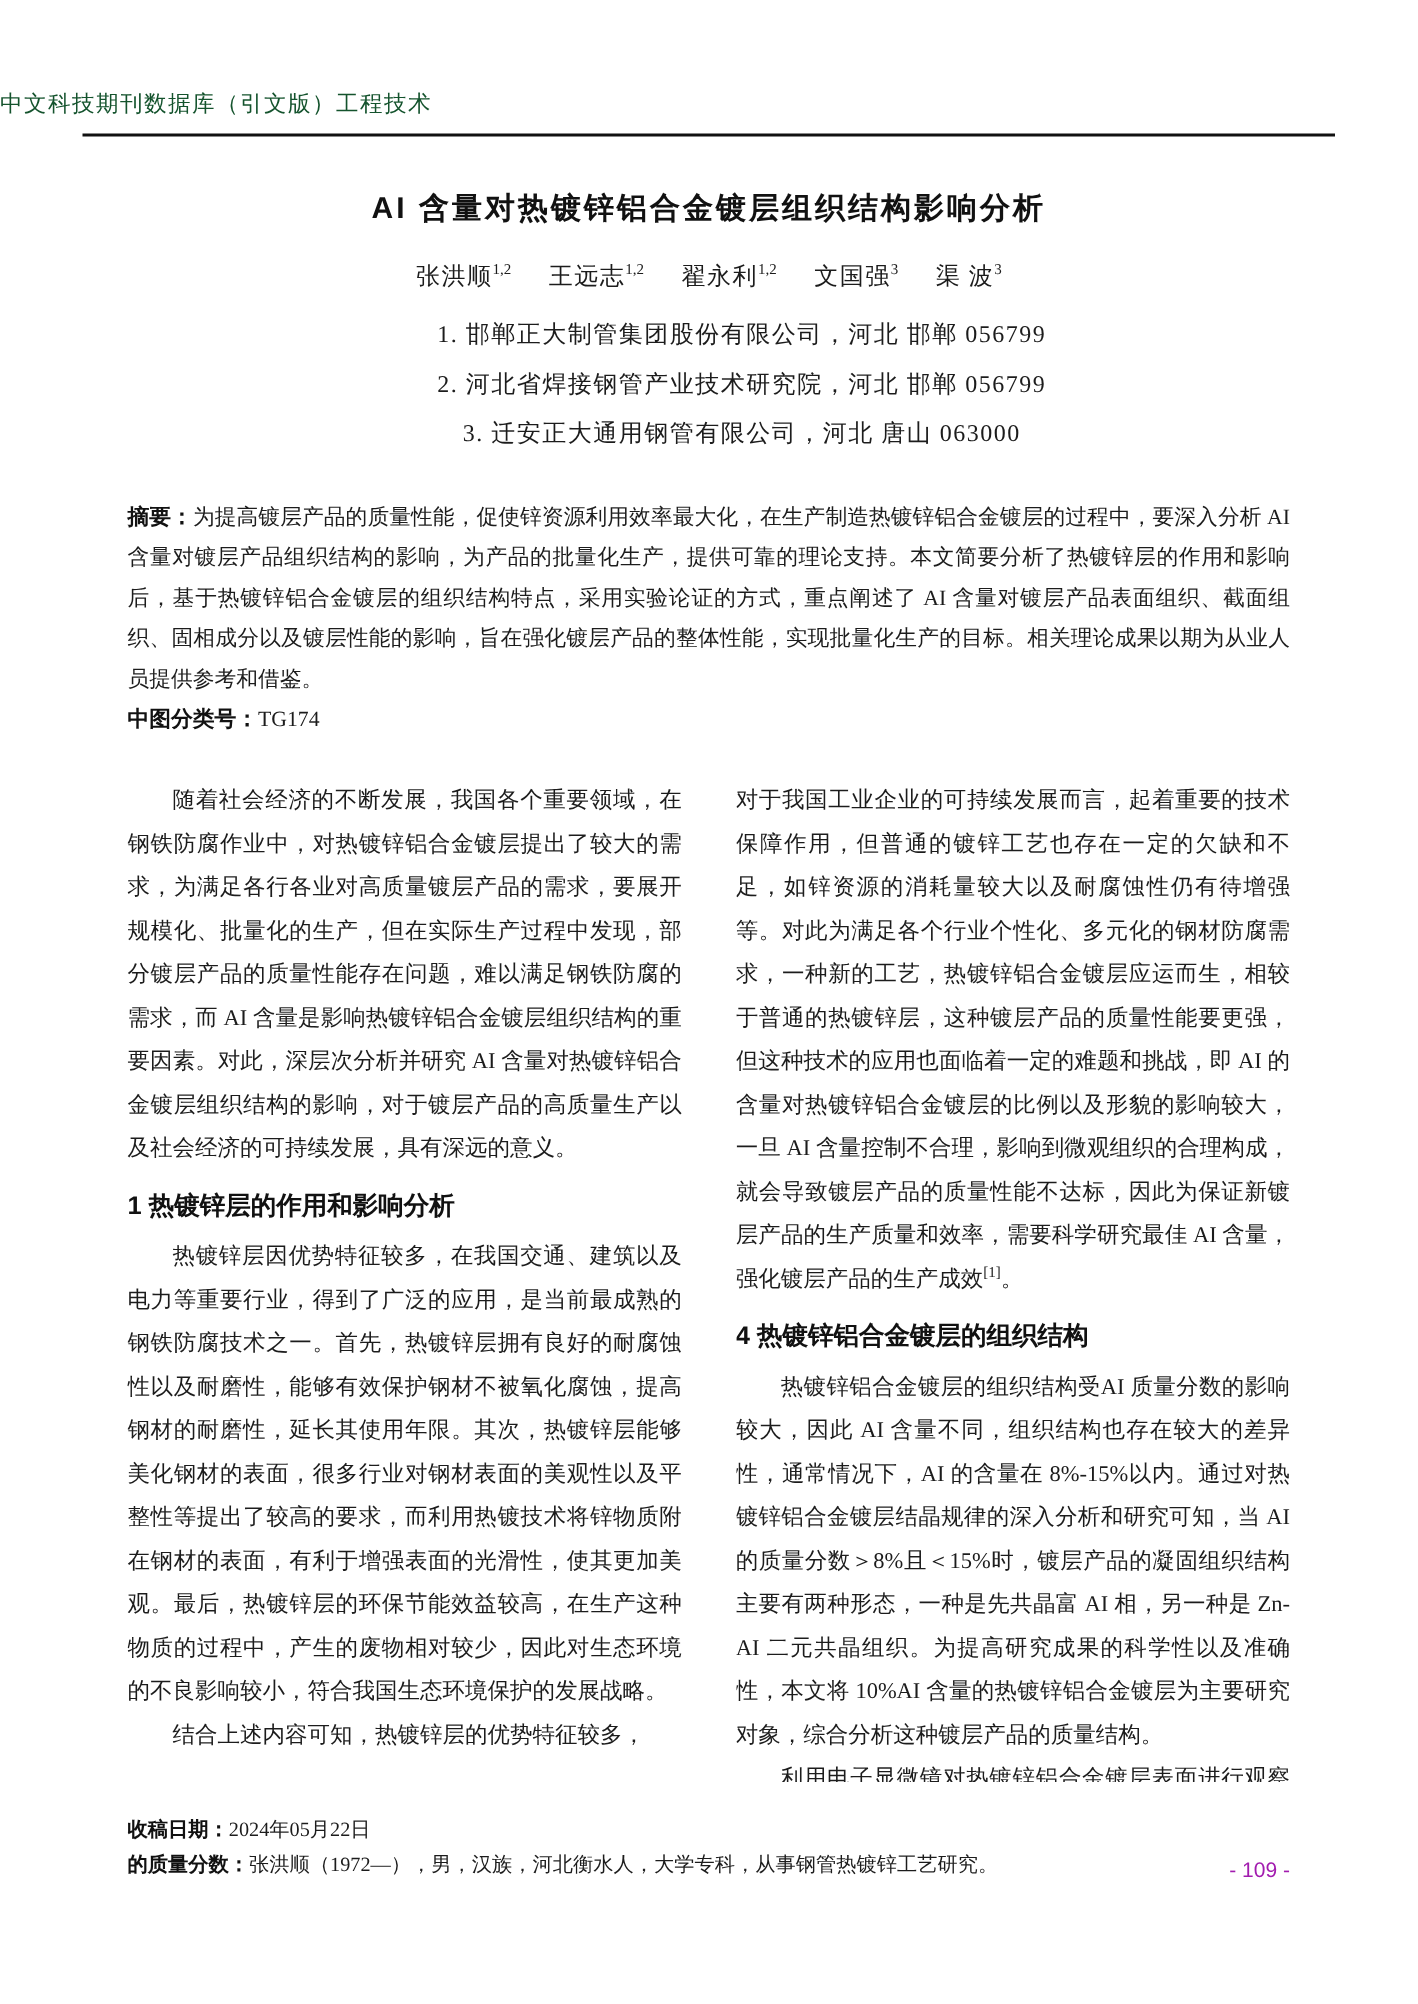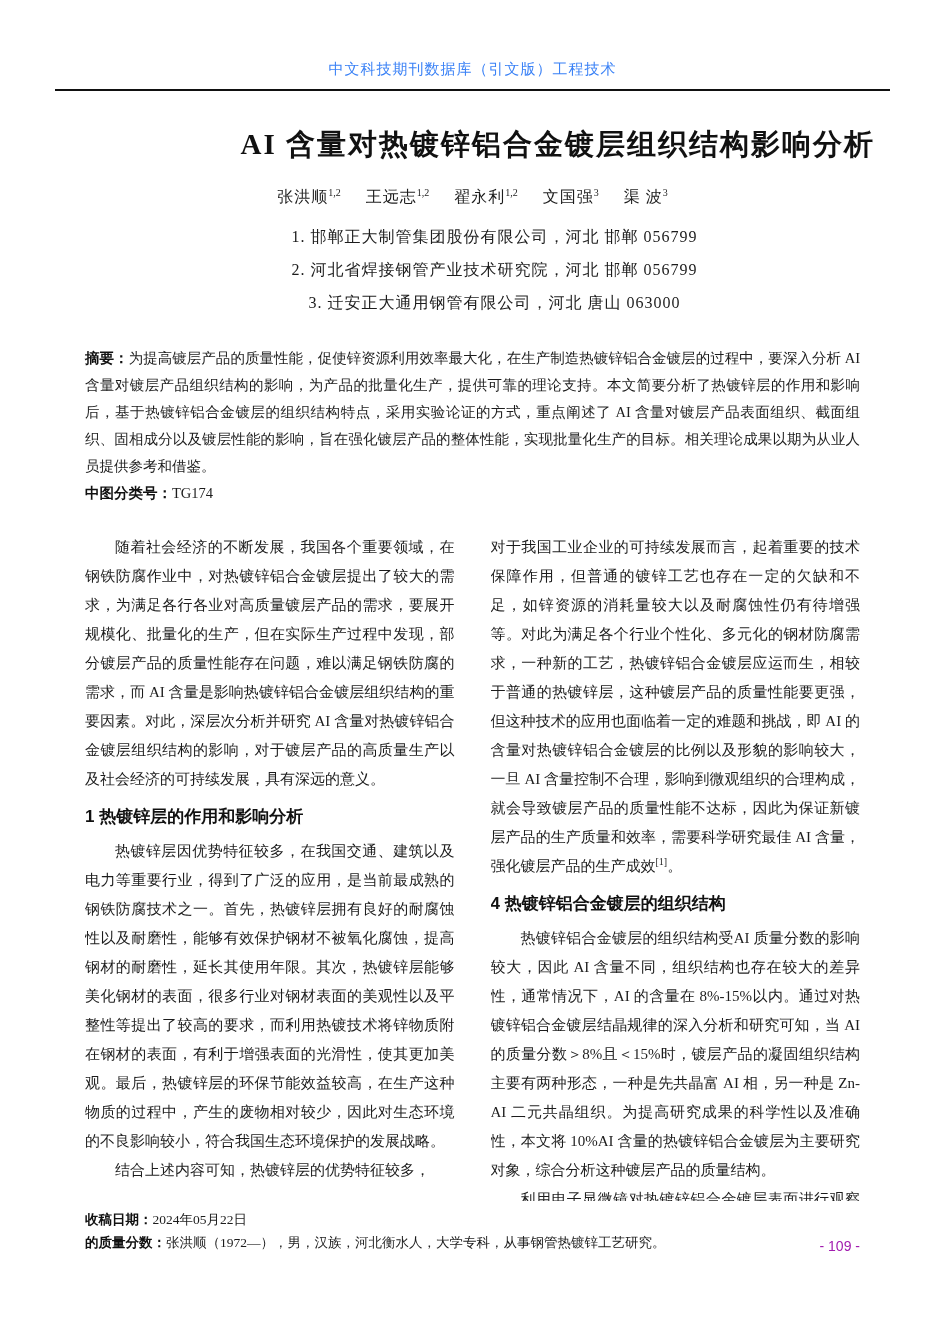--- a/index.html
+++ b/index.html
@@ -14,38 +14,37 @@
     margin: 0 auto;
     background: #ffffff;
     color: #1c1c1c;
     font-family: "Liberation Serif", "DejaVu Serif", serif;
     overflow: hidden;
     box-sizing: border-box;
   }
   
   .running-head {
     margin-top: 60px;
-    text-align: center;
     font-size: 15px;
     letter-spacing: 1px;
-    color: #3b82f6;
+    color: #14532d;
   }
   .head-rule {
     margin: 10px 55px 0 55px;
     border: none;
     border-top: 2px solid #111;
     height: 0;
   }
   
   .title {
     margin: 34px 70px 0 70px;
-    text-align: right;
-    font-family: Liberation Serif, serif;
+    text-align: center;
+    font-family: Liberation Sans, sans-serif;
     font-weight: bold;
-    font-size: 29px;
+    font-size: 20px;
     letter-spacing: 2px;
     color: #111;
   }
   .authors {
     margin-top: 22px;
     text-align: center;
     font-size: 16px;
     letter-spacing: 1px;
   }
   .authors .author { margin: 0 10px; white-space: nowrap; }

